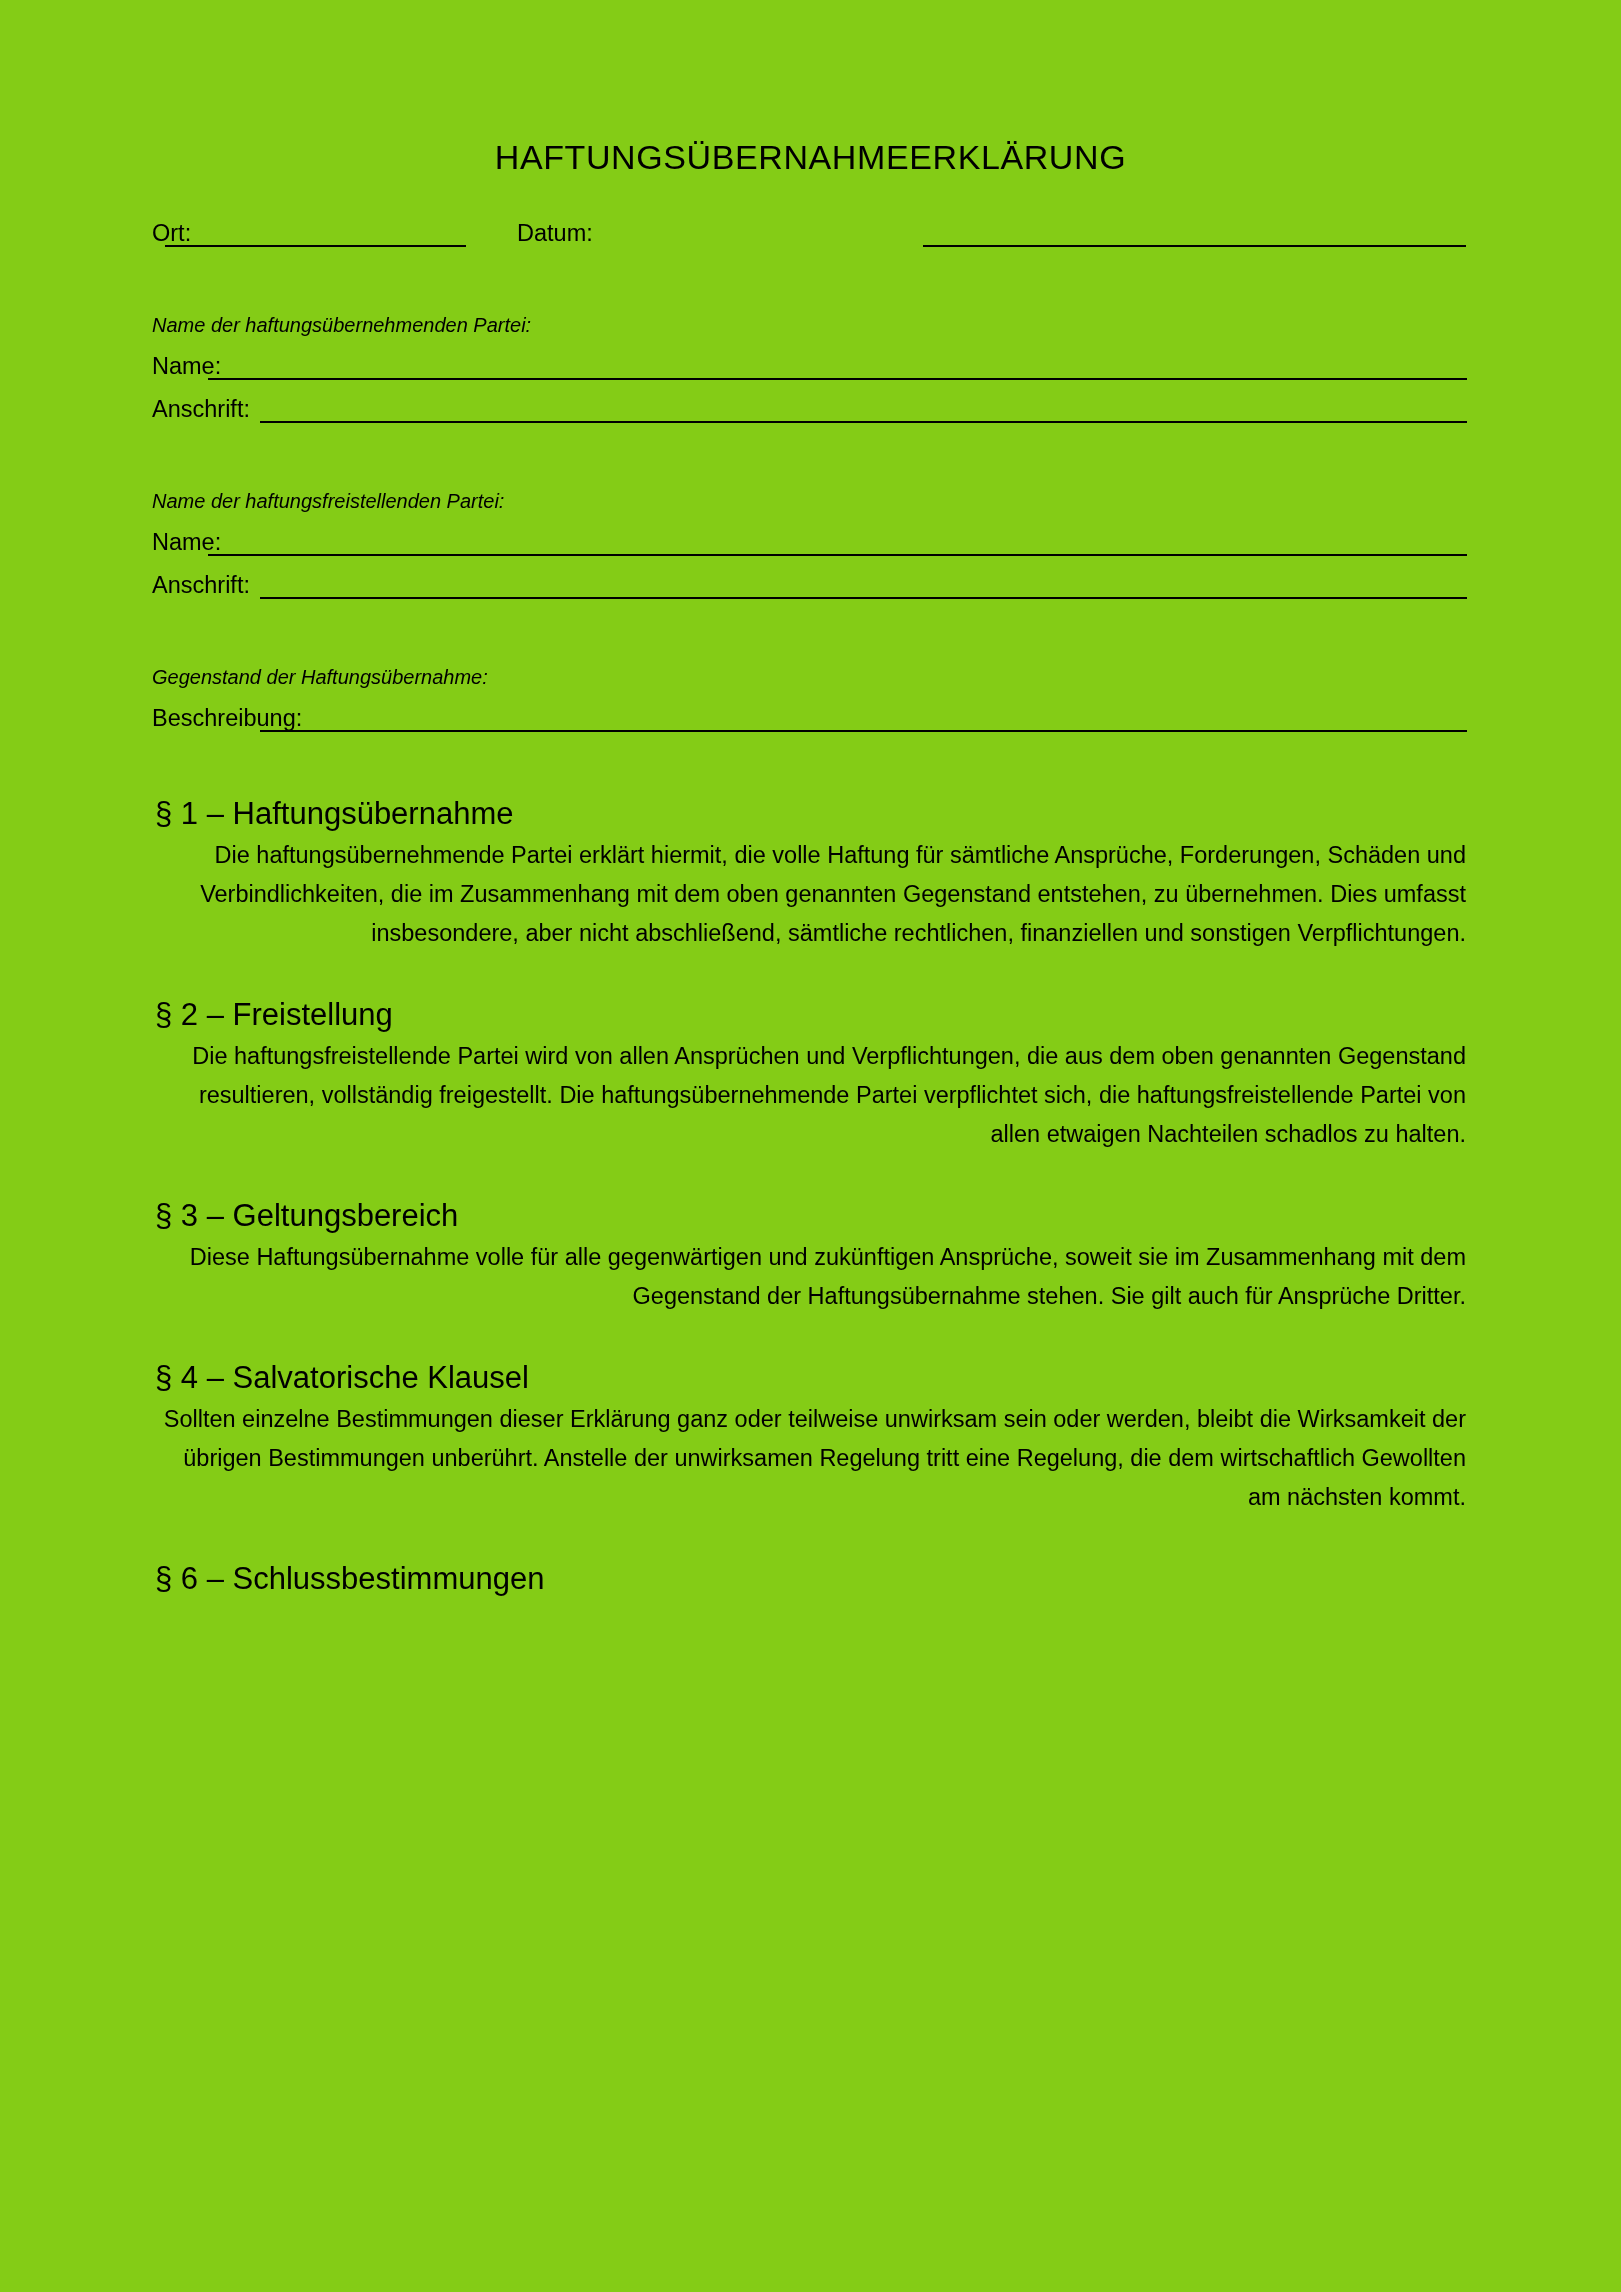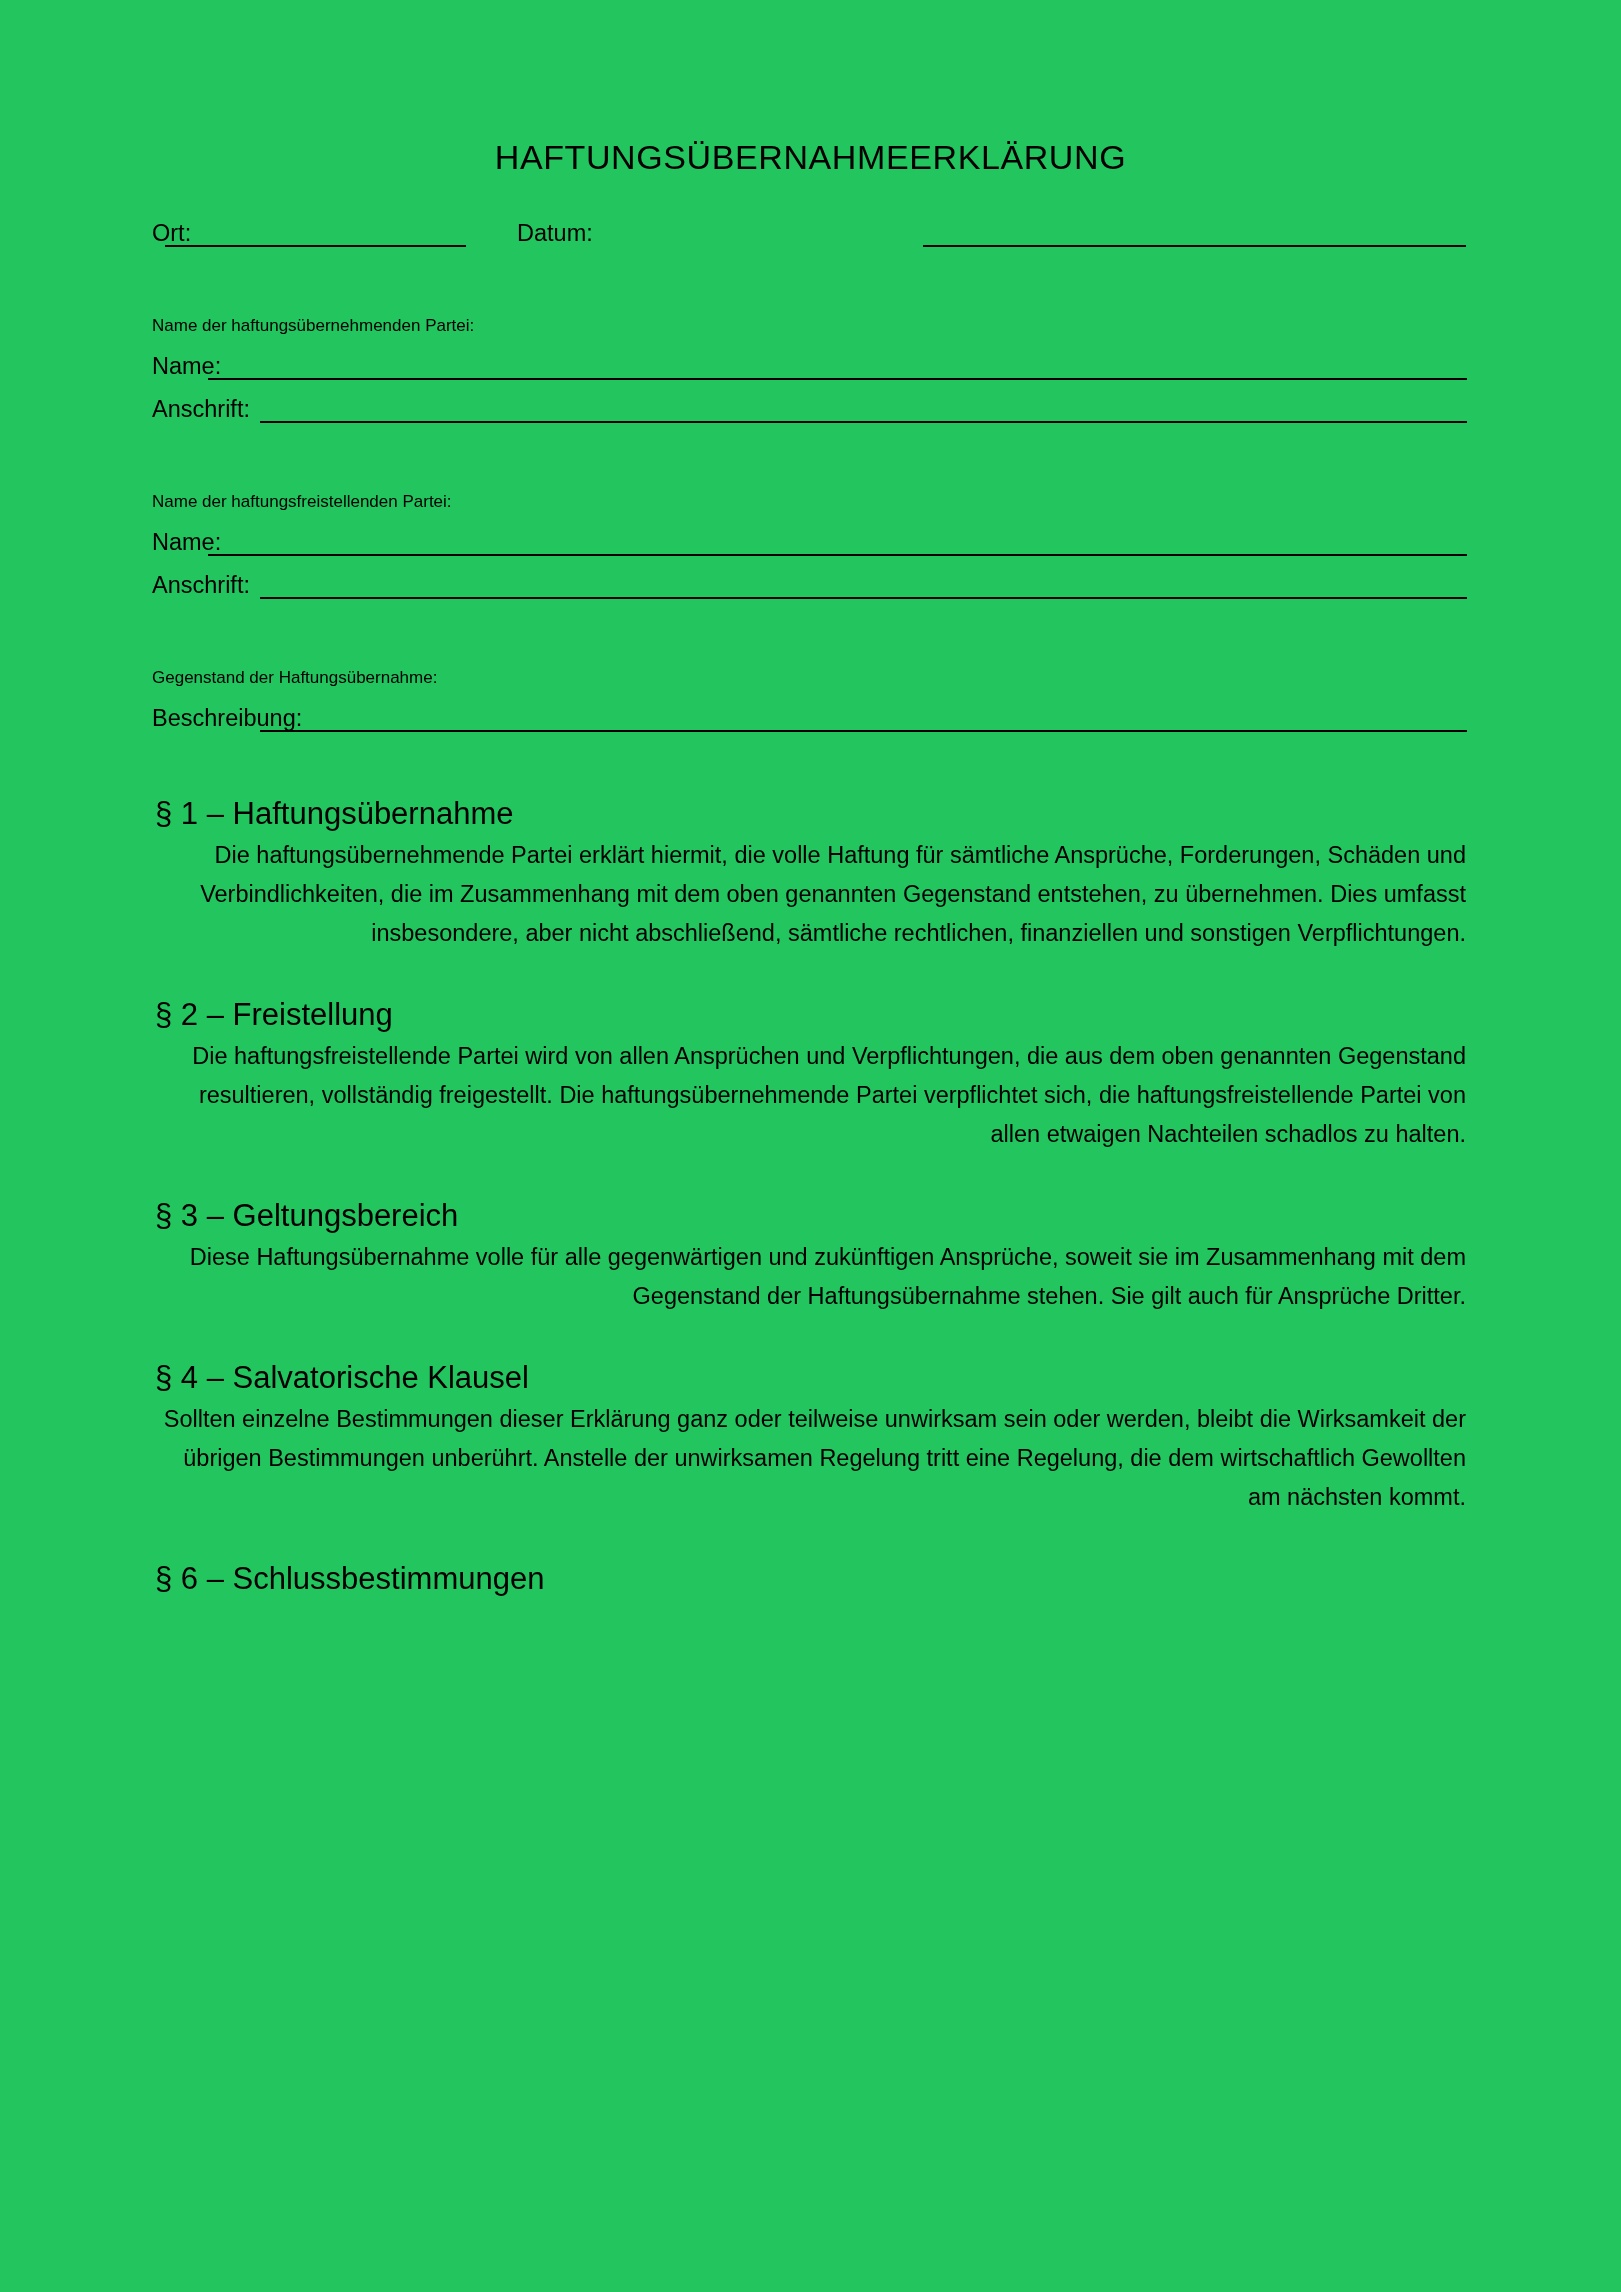--- a/index.html
+++ b/index.html
@@ -14,21 +14,21 @@
     height: 2293px;
     font-family: "Liberation Sans", sans-serif;
     color: #000000;
     -webkit-font-smoothing: antialiased;
   }
 
   .page {
     position: relative;
     width: 1621px;
     height: 2293px;
-    background: #22c55e;
+    background: #84cc16;
     padding: 0;
     overflow: hidden;
   }
 
   
   .doc-title {
     position: absolute;
     top: 116px;
     left: 0;
     width: 1621px;
@@ -69,23 +69,24 @@
     border-bottom: 2.9px solid #000000;
   }
 
   
   .row-ort { margin-top: 4px; }
   .rule-ort   { left: 12.7px;  width: 301px; }
   .label-datum{ position: absolute; left: 365px; top: 0; }
   .rule-datum { left: 771px; width: 543px; }
 
   .section-label {
-    font-size: 17px;
+    font-size: 20px;
     line-height: 39px;
     white-space: nowrap;
+    font-style: italic;
   }
 
   .rule-name        { left: 56px;  width: 1259px; }
   .rule-anschrift   { left: 108px; width: 1207px; }
   .rule-beschreibung{ left: 108px; width: 1207px; }
 
   
   .clause-heading {
     font-size: 31px;
     line-height: 39px;

